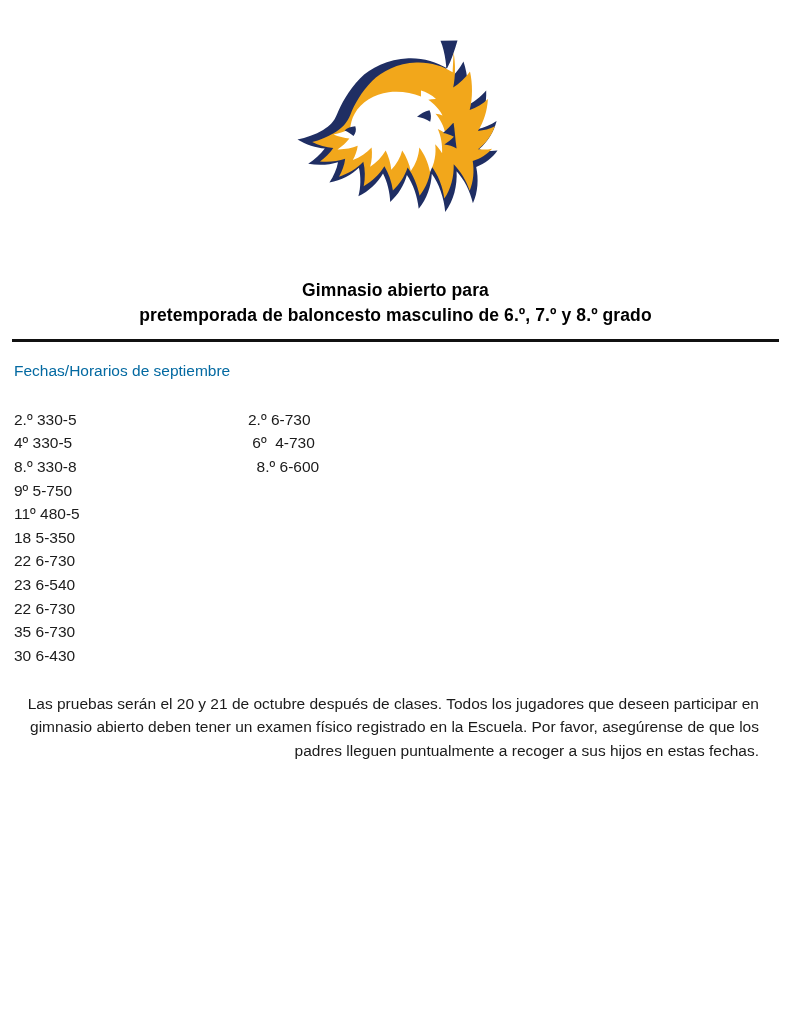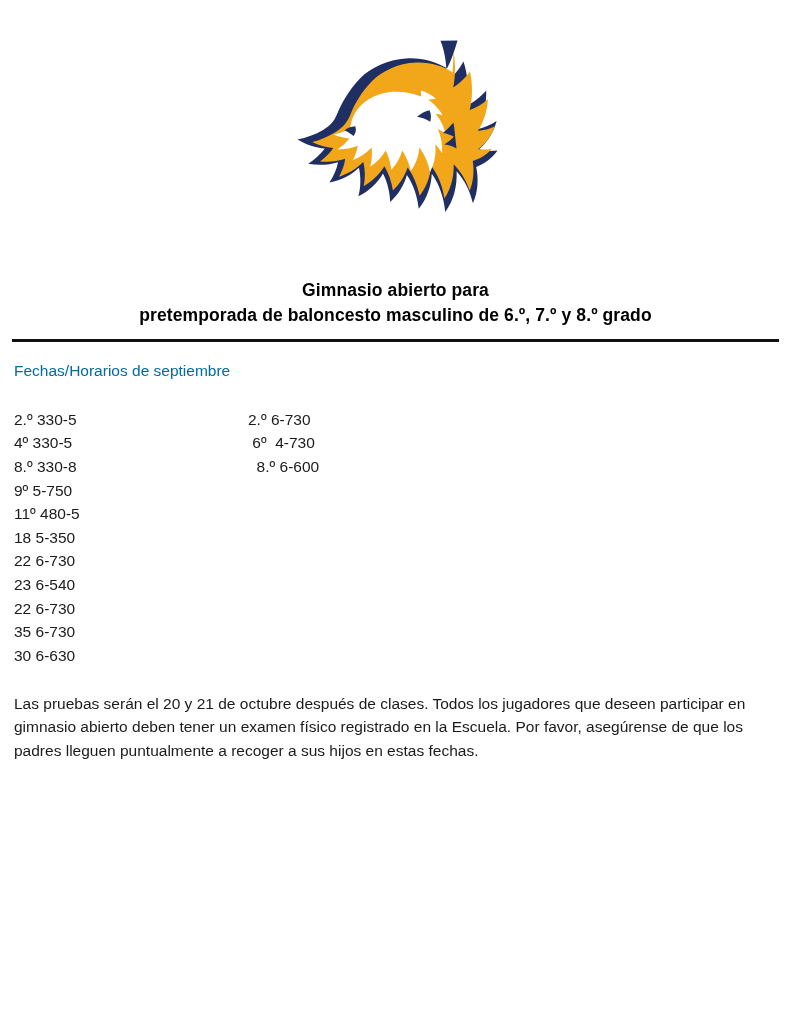--- a/index.html
+++ b/index.html
@@ -98,21 +98,21 @@
     white-space: pre;
   }
 
   
   .note {
     margin-top: 14px;
     font-size: 15.5px;
     line-height: 23.6px;
     color: #1b1b1b;
     padding-right: 18px;
-    text-align: left;
+    text-align: right;
   }
 </style>
 </head>
 <body>
 
 <div class="page">
 
   <div class="logo-wrap">
     <svg width="206" height="206" viewBox="0 0 206 206" aria-label="fox head mascot logo">
 
@@ -148,21 +148,21 @@
         <div class="sched-item">2.º 330-5</div>
         <div class="sched-item">4º 330-5</div>
         <div class="sched-item">8.º 330-8</div>
         <div class="sched-item">9º 5-750</div>
         <div class="sched-item">11º 480-5</div>
         <div class="sched-item">18 5-350</div>
         <div class="sched-item">22 6-730</div>
         <div class="sched-item">23 6-540</div>
         <div class="sched-item">22 6-730</div>
         <div class="sched-item">35 6-730</div>
-        <div class="sched-item">30 6-630</div>
+        <div class="sched-item">30 6-430</div>
       </div>
 
       <div class="sched-col oct">
         <div class="sched-item">2.º 6-730</div>
         <div class="sched-item"> 6º  4-730</div>
         <div class="sched-item">  8.º 6-600</div>
       </div>
     </div>
 
     <p class="note"> Las pruebas serán el 20 y 21 de octubre después de clases. Todos los jugadores que deseen participar en gimnasio abierto deben tener un examen físico registrado en la Escuela.  Por favor, asegúrense de que los padres lleguen puntualmente a recoger a sus hijos en estas fechas.</p>

